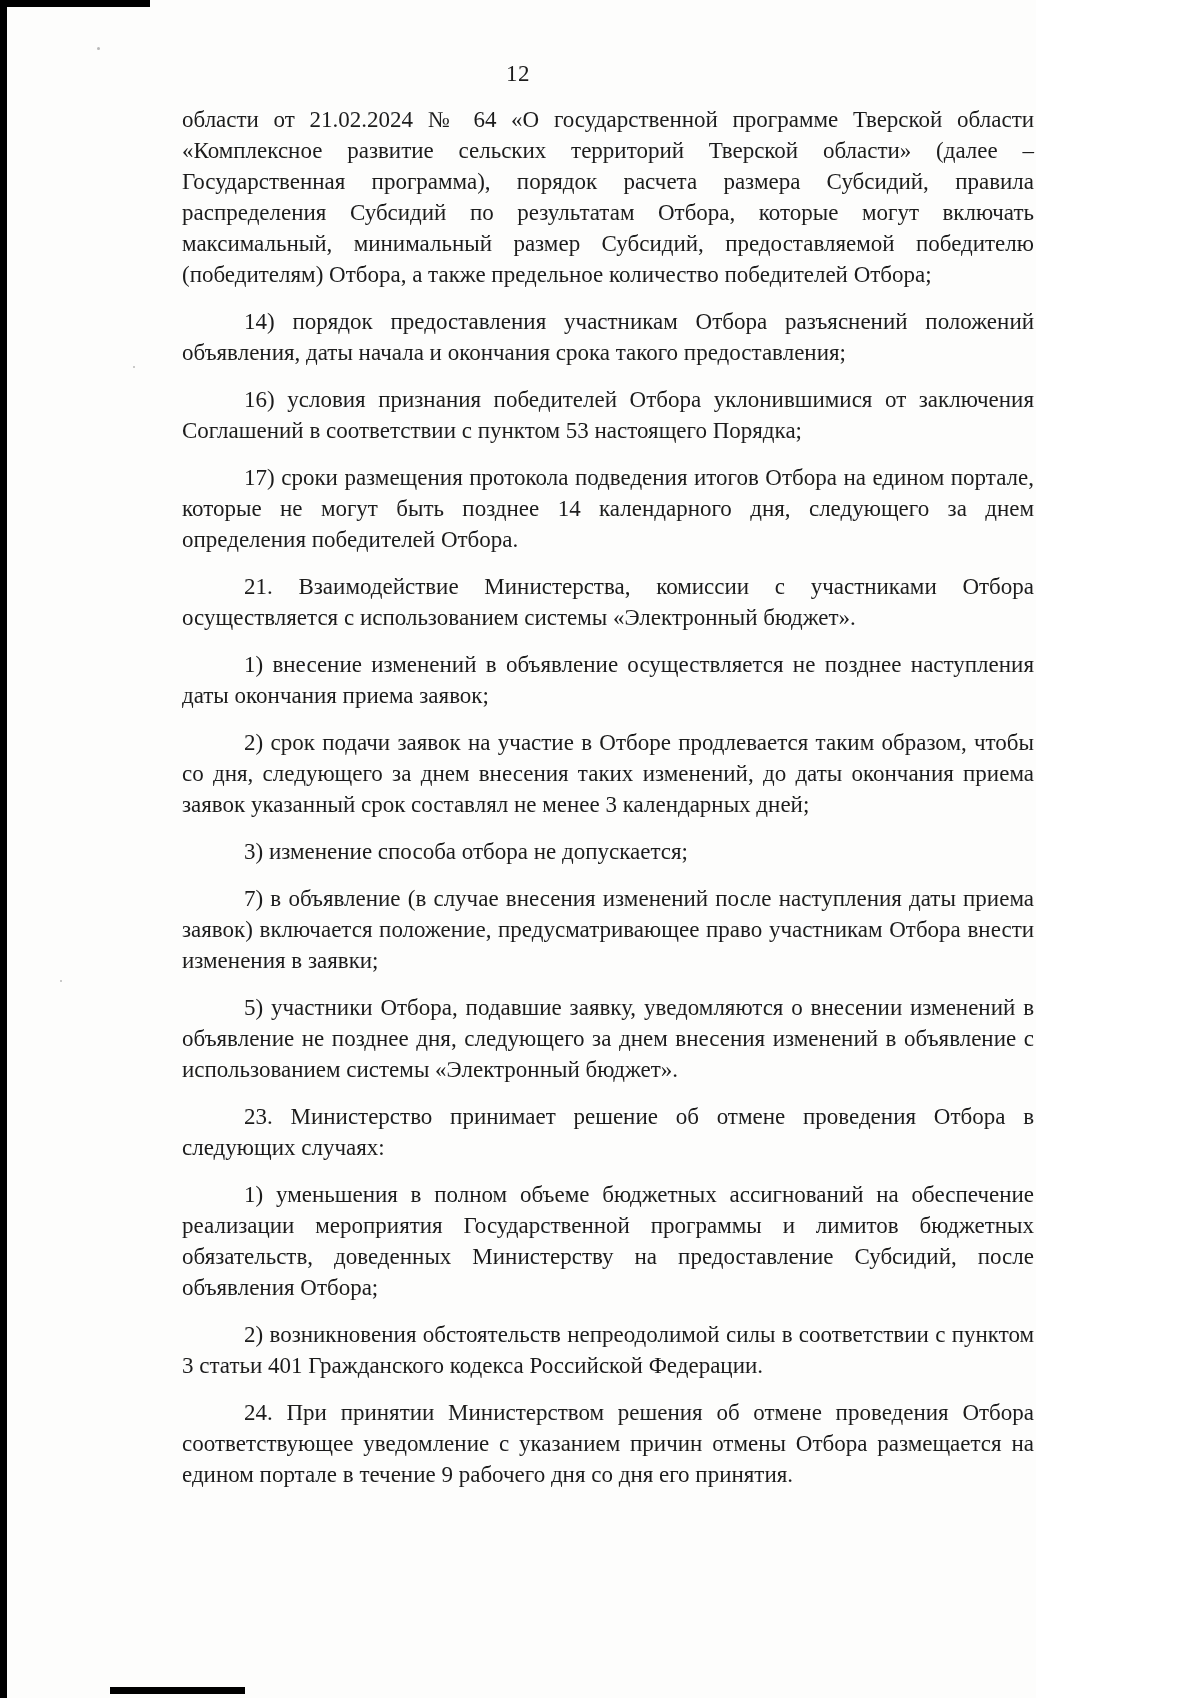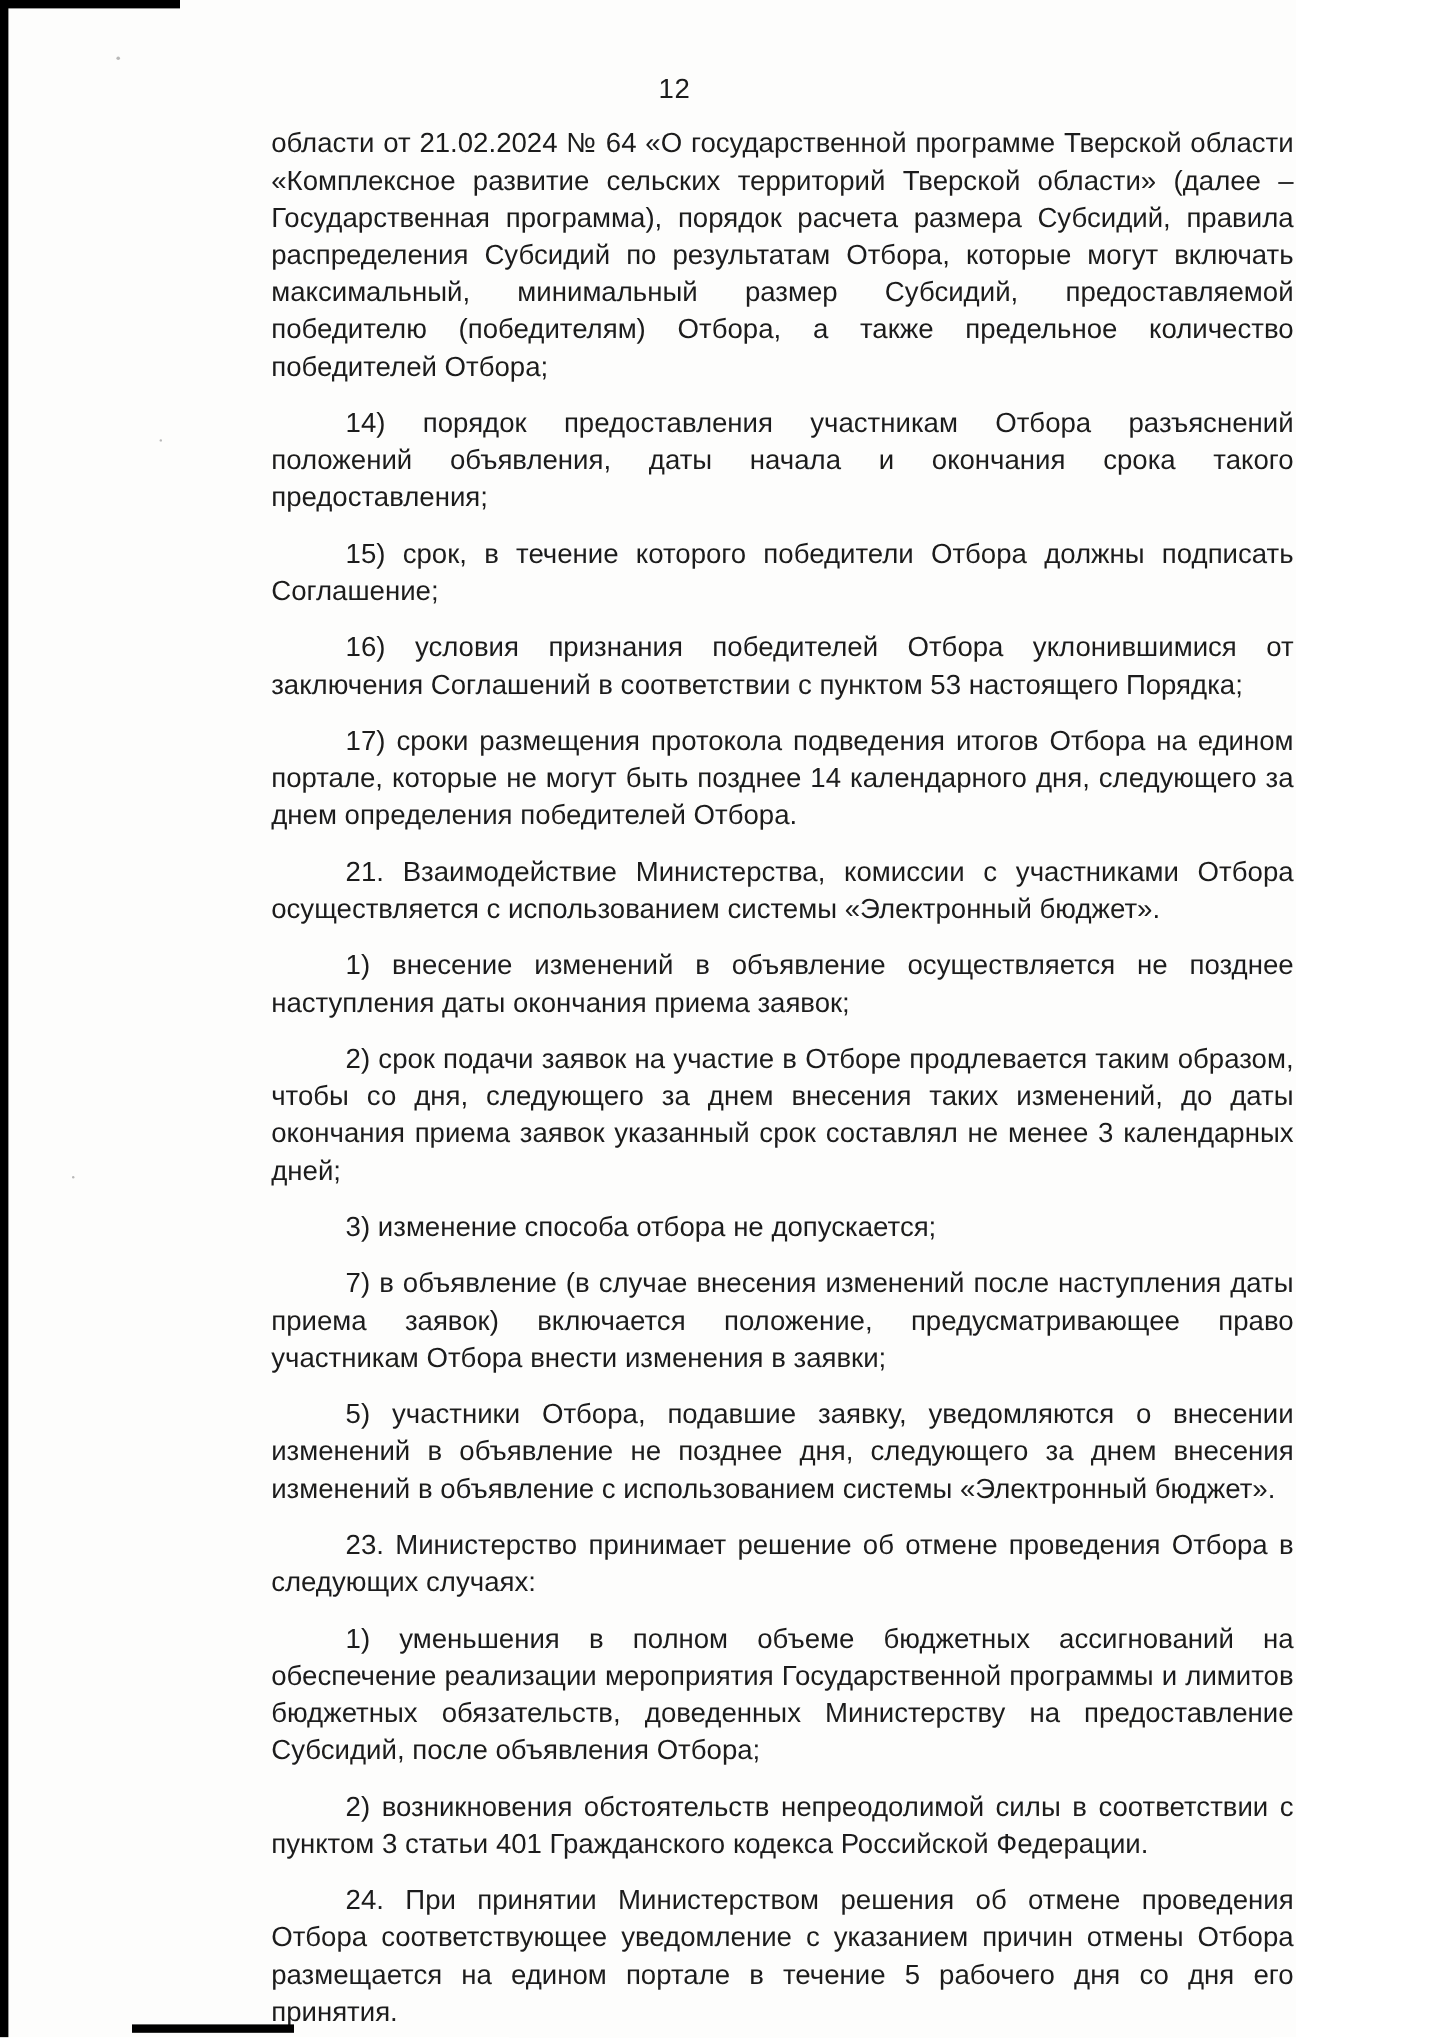--- a/index.html
+++ b/index.html
@@ -6,23 +6,22 @@
     margin: 0;
     padding: 0;
     background: #ffffff;
   }
   .page {
     position: relative;
     width: 1036px;
     height: 1698px;
     background: #fdfdfc;
     overflow: hidden;
-    font-family: Liberation Sans, sans-serif;
+    font-family: Liberation Serif, serif;
     color: #1c1c1c;
-    padding-left: 44px;
   }
   
   .edge-left {
     position: absolute;
     left: 0; top: 0;
     width: 7px; height: 1698px;
     background: #000;
   }
   .edge-top {
     position: absolute;
@@ -87,28 +86,27 @@
   <div class="speck s2"></div>
   <div class="speck s3"></div>
   <div class="speck s4"></div>
   <div class="speck s5"></div>
 
   <div class="page-number">12</div>
 
   <div class="content">
     <p class="no-indent">области от 21.02.2024 № 64 «О государственной программе Тверской области «Комплексное развитие сельских территорий Тверской области» (далее – Государственная программа), порядок расчета размера Субсидий, правила распределения Субсидий по результатам Отбора, которые могут включать максимальный, минимальный размер Субсидий, предоставляемой победителю (победителям) Отбора, а также предельное количество победителей Отбора;</p>
     <p>14) порядок предоставления участникам Отбора разъяснений положений объявления, даты начала и окончания срока такого предоставления;</p>
-    <p>15) срок, в течение которого победители Отбора должны подписать Соглашение;</p>
     <p>16) условия признания победителей Отбора уклонившимися от заключения Соглашений в соответствии с пунктом 53 настоящего Порядка;</p>
     <p>17) сроки размещения протокола подведения итогов Отбора на едином портале, которые не могут быть позднее 14 календарного дня, следующего за днем определения победителей Отбора.</p>
     <p>21. Взаимодействие Министерства, комиссии с участниками Отбора осуществляется с использованием системы «Электронный бюджет».</p>
     <p>1) внесение изменений в объявление осуществляется не позднее наступления даты окончания приема заявок;</p>
     <p>2) срок подачи заявок на участие в Отборе продлевается таким образом, чтобы со дня, следующего за днем внесения таких изменений, до даты окончания приема заявок указанный срок составлял не менее 3 календарных дней;</p>
     <p>3) изменение способа отбора не допускается;</p>
     <p>7) в объявление (в случае внесения изменений после наступления даты приема заявок) включается положение, предусматривающее право участникам Отбора внести изменения в заявки;</p>
     <p>5) участники Отбора, подавшие заявку, уведомляются о внесении изменений в объявление не позднее дня, следующего за днем внесения изменений в объявление с использованием системы «Электронный бюджет».</p>
     <p>23. Министерство принимает решение об отмене проведения Отбора в следующих случаях:</p>
     <p>1) уменьшения в полном объеме бюджетных ассигнований на обеспечение реализации мероприятия Государственной программы и лимитов бюджетных обязательств, доведенных Министерству на предоставление Субсидий, после объявления Отбора;</p>
     <p>2) возникновения обстоятельств непреодолимой силы в соответствии с пунктом 3 статьи 401 Гражданского кодекса Российской Федерации.</p>
-    <p class="gap">24. При принятии Министерством решения об отмене проведения Отбора соответствующее уведомление с указанием причин отмены Отбора размещается на едином портале в течение 5 рабочего дня со дня его принятия.</p>
+    <p class="gap">24. При принятии Министерством решения об отмене проведения Отбора соответствующее уведомление с указанием причин отмены Отбора размещается на едином портале в течение 9 рабочего дня со дня его принятия.</p>
   </div>
 
 </div>
 
 </body></html>

